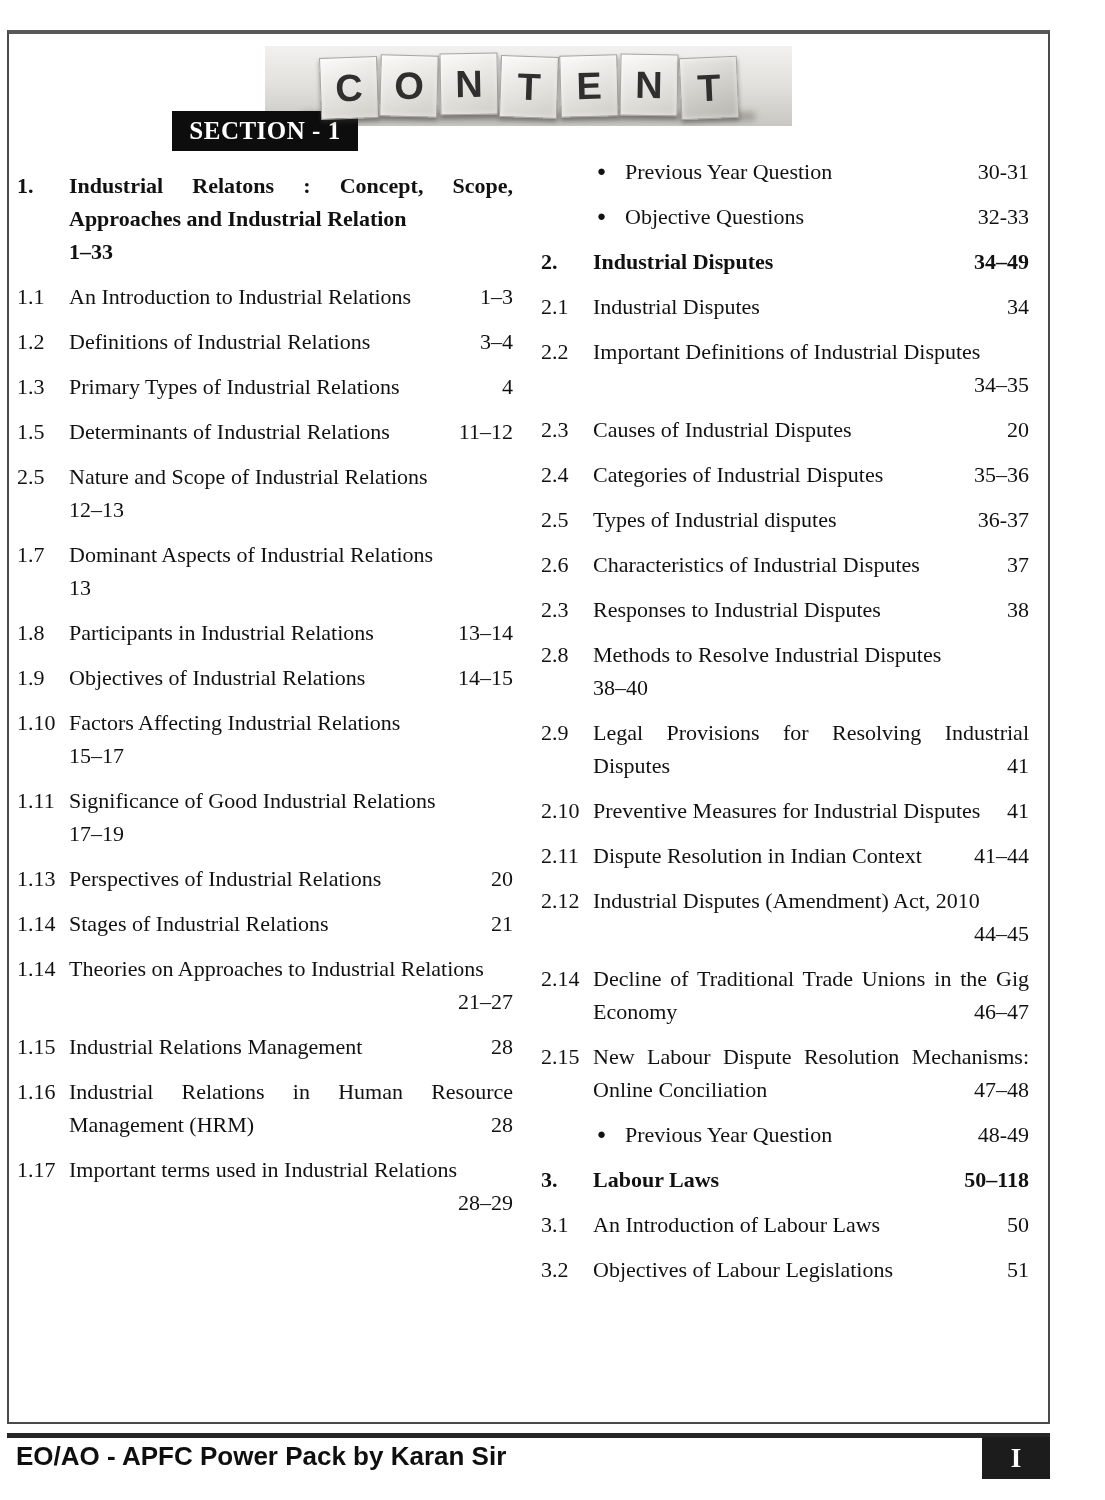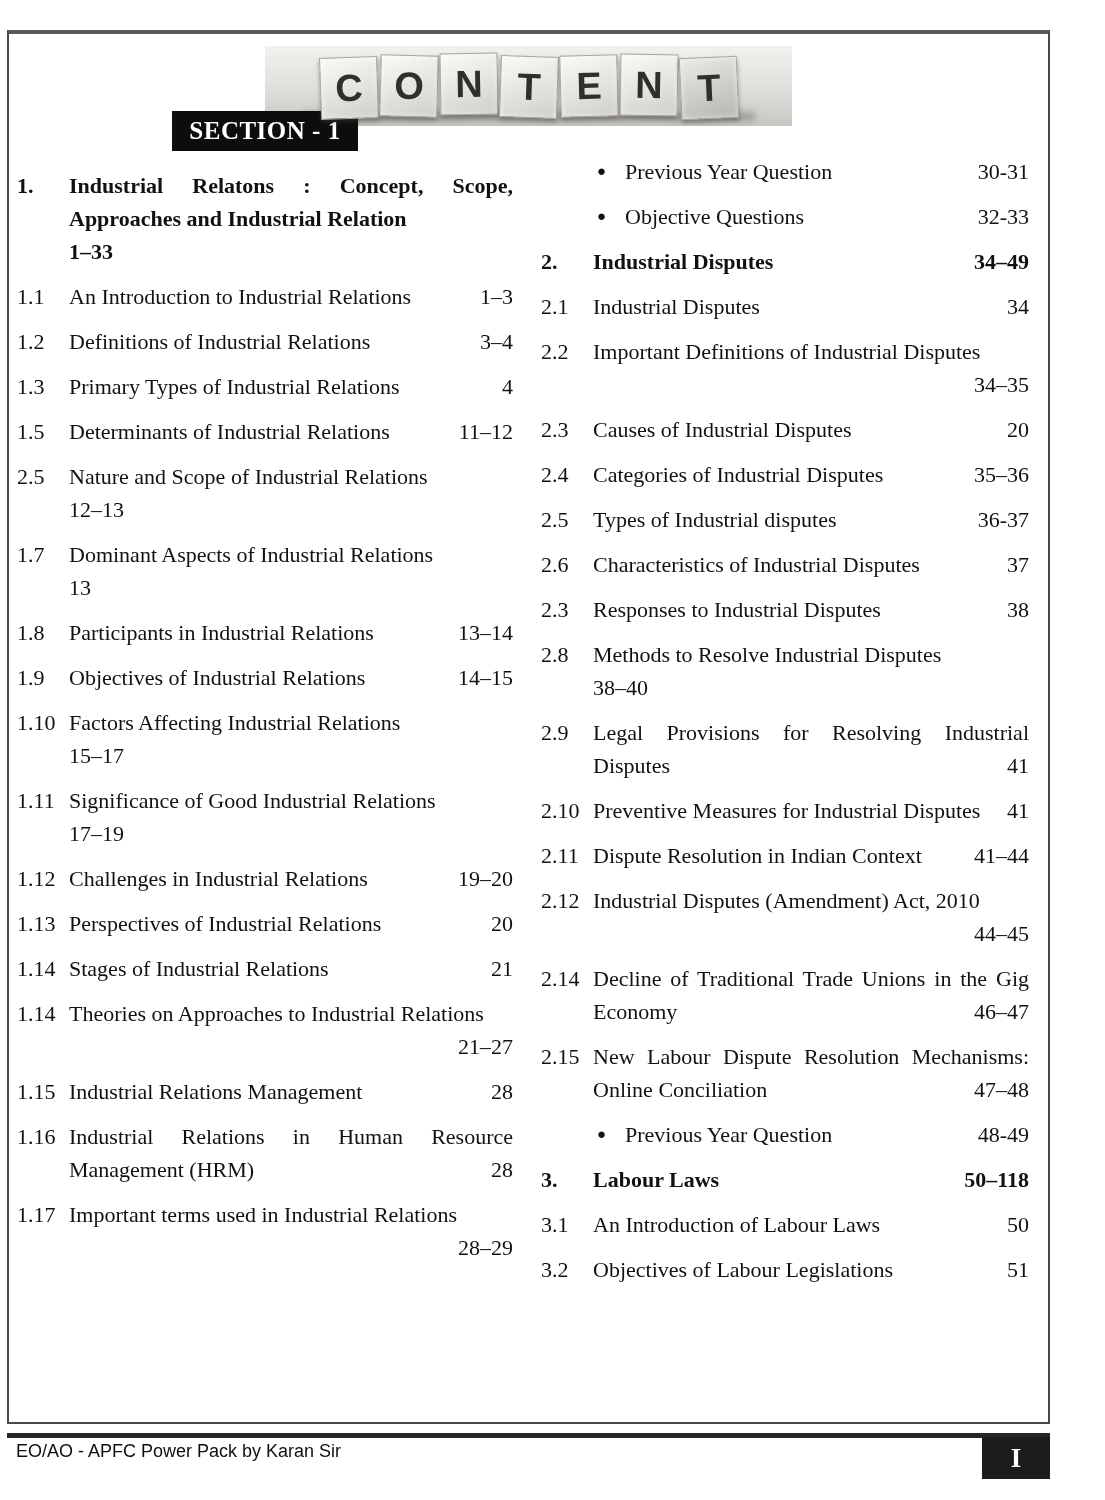--- a/index.html
+++ b/index.html
@@ -47,21 +47,21 @@
   .entry .num{position:absolute;left:0;top:0;width:50px;text-align:left;}
   .entry .pages{float:right;margin-left:10px;white-space:nowrap;}
   .entry.break .pages{float:none;display:block;margin-left:0;}
   .entry.chapter{font-weight:700;}
   .entry.bullet{padding-left:84px;}
   .entry.bullet .bullet-icon{position:absolute;left:56px;top:0;font-size:15px;line-height:33px;}
 
   
   .footer-rule{position:absolute;left:7px;top:1433px;width:1043px;height:5px;background:#262626;}
   .footer-title{position:absolute;left:16px;top:1441px;
-                font-family:"Liberation Sans",sans-serif;font-weight:400;font-size:18px;color:#0f0f0f;}
+                font-family:"Liberation Sans",sans-serif;font-weight:700;font-size:26px;color:#0f0f0f;}
   .page-badge{position:absolute;left:982px;top:1437px;width:68px;height:42px;background:#1c1c1c;
               color:#ffffff;display:flex;align-items:center;justify-content:center;
               font-weight:700;font-size:27px;}
 </style>
 </head>
 <body>
 
 <div class="page">
   <div class="content-box">
     <div class="banner" id="banner">
@@ -138,26 +138,20 @@
     <span class="title">Factors Affecting Industrial Relations</span>
     <span class="pages">15–17</span>
   </div>
           <div class="entry break">
     <span class="num">1.11</span>
     
     <span class="title">Significance of Good Industrial Relations</span>
     <span class="pages">17–19</span>
   </div>
           <div class="entry">
-    <span class="num">1.12</span>
-    
-    <span class="title">Challenges in Industrial Relations</span>
-    <span class="pages">19–20</span>
-  </div>
-          <div class="entry">
     <span class="num">1.13</span>
     
     <span class="title">Perspectives of Industrial Relations</span>
     <span class="pages">20</span>
   </div>
           <div class="entry">
     <span class="num">1.14</span>
     
     <span class="title">Stages of Industrial Relations</span>
     <span class="pages">21</span>

